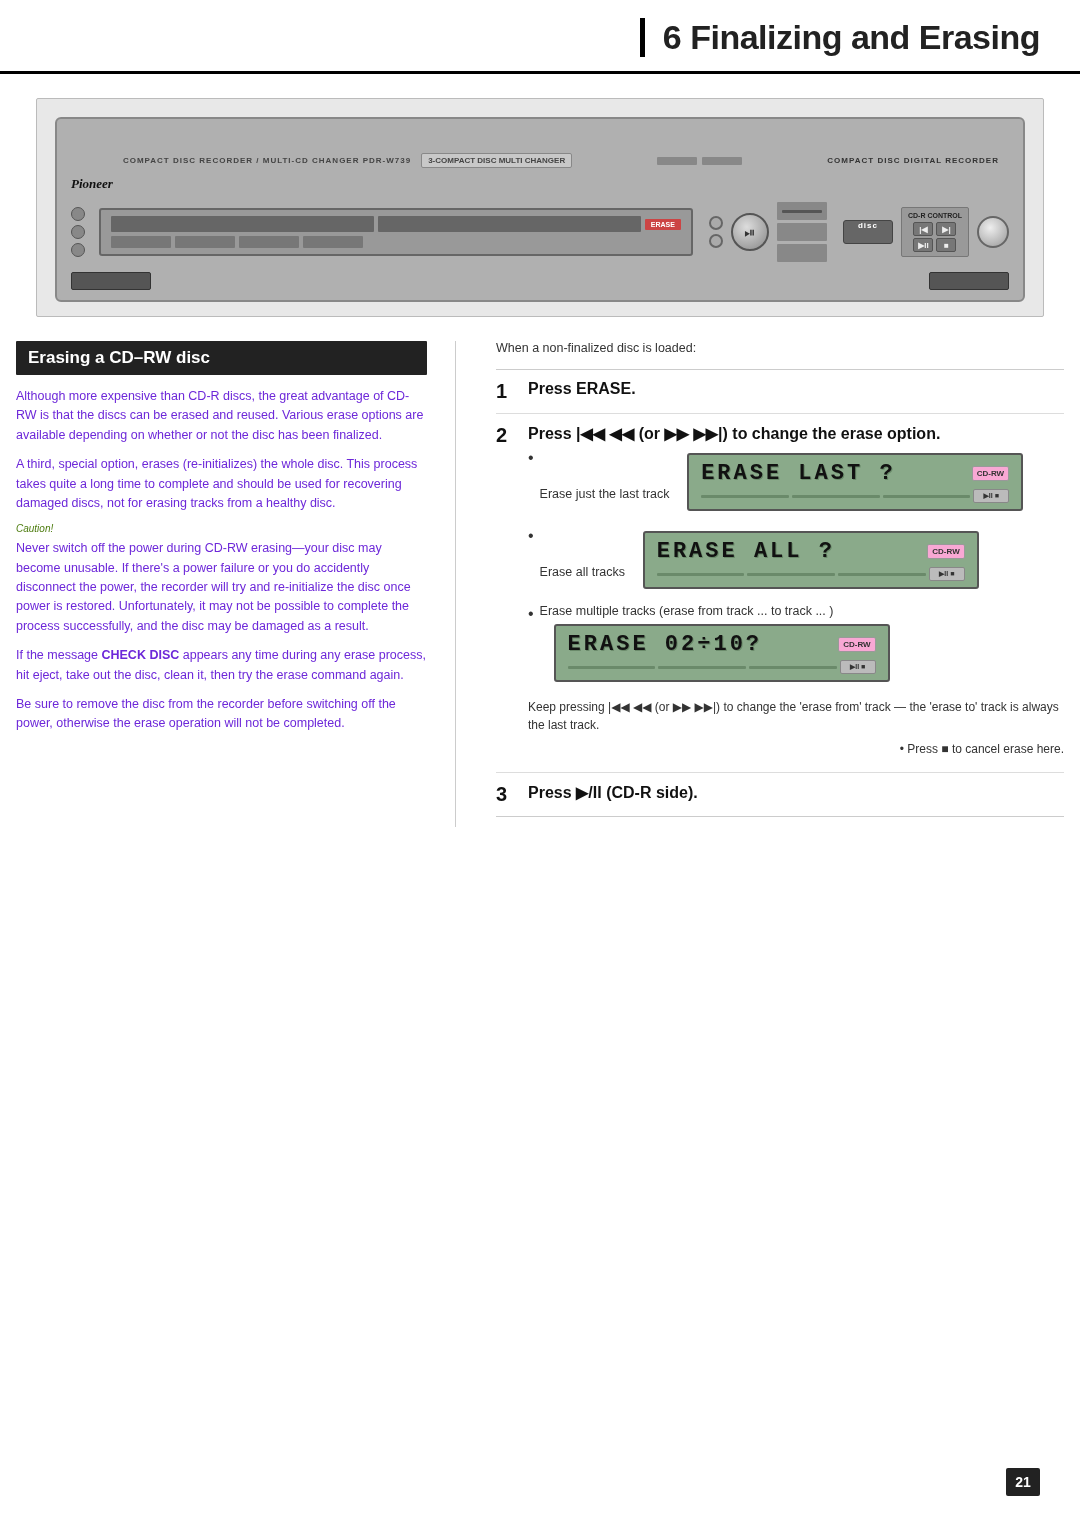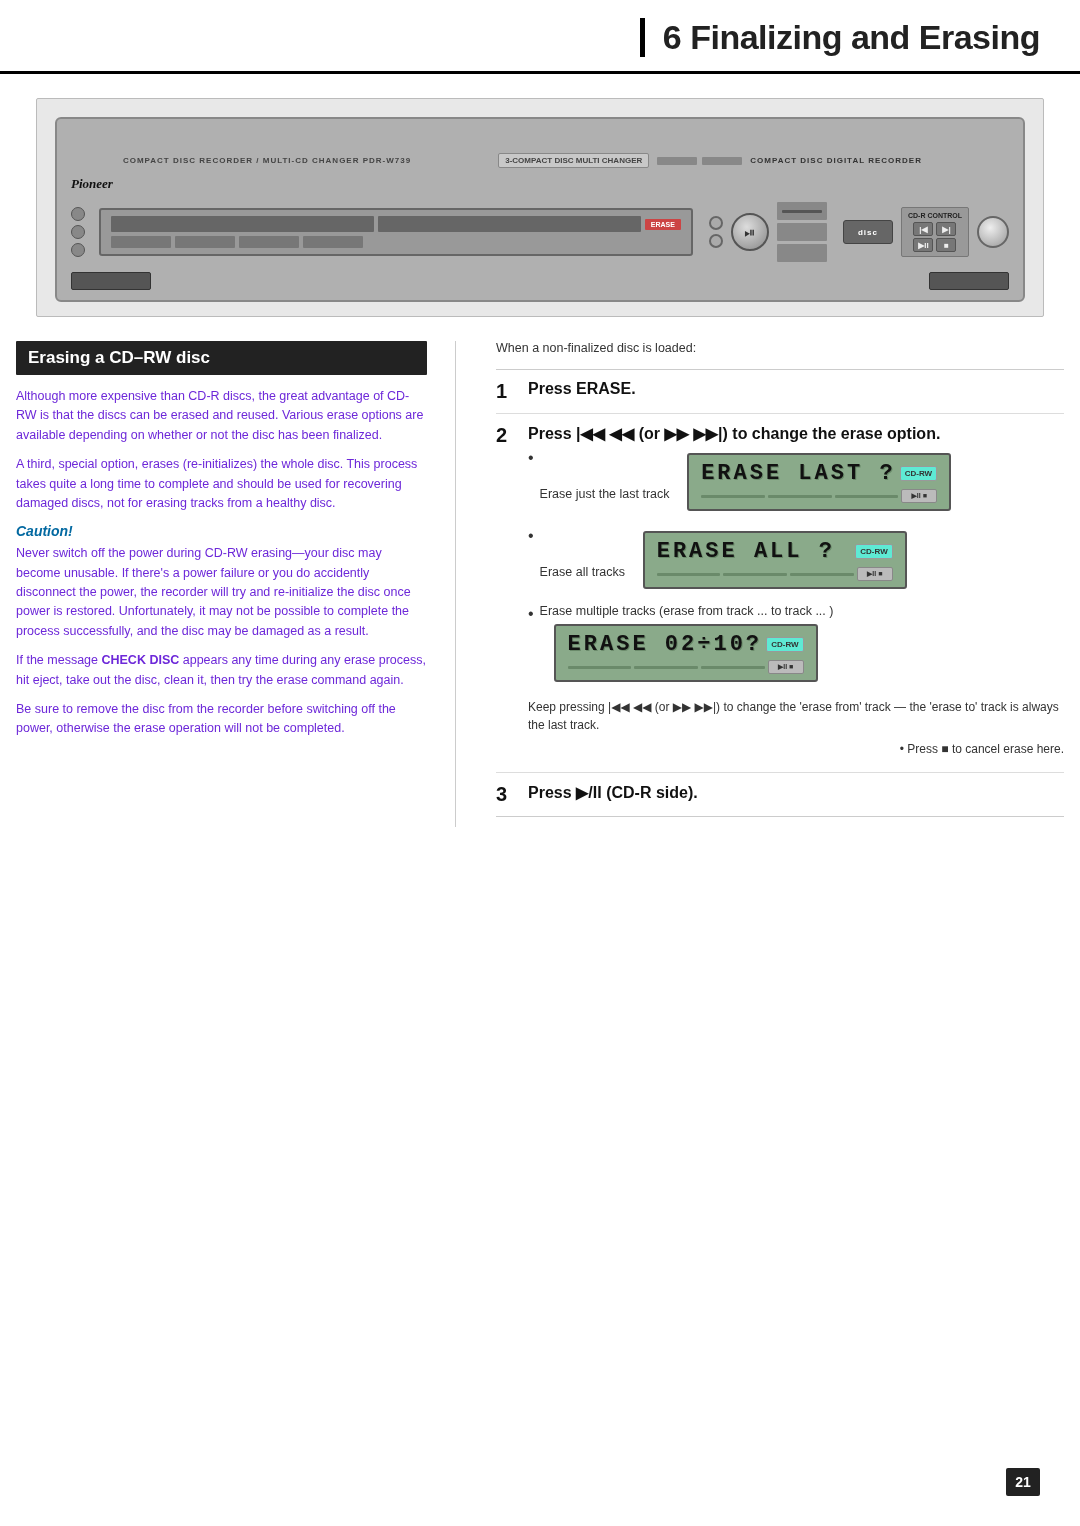--- a/index.html
+++ b/index.html
@@ -106,21 +106,20 @@
       width: 80px;
       height: 18px;
     }
     .device-logo-disc {
       background: #666;
       border: 1px solid #444;
       border-radius: 3px;
       width: 50px;
       height: 24px;
       display: flex;
-      align-items: center;
       justify-content: center;
     }
     .disc-icon-text {
       font-size: 8px;
       color: #fff;
       font-weight: bold;
       letter-spacing: 1px;
     }
     .erase-btn-device {
       background: #c44;
@@ -199,24 +198,24 @@
     }
 
     .body-text {
       font-size: 12.5px;
       line-height: 1.55;
       color: #6d28d9;
       margin-bottom: 10px;
     }
 
     .caution-header {
-      font-size: 14px;
-      font-weight: bold;
+      font-size: 10px;
+      font-weight: normal;
       font-style: italic;
-      color: #0369a1;
+      color: #4d7c0f;
       margin-bottom: 5px;
       margin-top: 8px;
     }
 
     
     .when-loaded-text {
       font-size: 12.5px;
       color: #333;
       margin-bottom: 14px;
     }
@@ -277,37 +276,37 @@
 
     
     .lcd-display {
       background: #8aaa8a;
       border: 2px solid #555;
       border-radius: 3px;
       padding: 6px 12px;
       margin: 6px 0 8px 14px;
       display: inline-block;
       position: relative;
-      width: 264px;
+      width: 336px;
     }
     .lcd-inner {
       display: flex;
       align-items: center;
       justify-content: space-between;
     }
     .lcd-text {
       font-family: 'Courier New', monospace;
       font-size: 22px;
       font-weight: bold;
       color: #111;
       letter-spacing: 3px;
       text-shadow: 1px 1px 0 #6a8a6a;
     }
     .lcd-badge {
-      background: #5eead4;
+      background: #f9a8d4;
       border: 1px solid #999;
       border-radius: 2px;
       font-size: 8px;
       color: #333;
       padding: 2px 4px;
       font-weight: bold;
       margin-left: 4px;
     }
     .lcd-bottom-bar {
       display: flex;
@@ -371,21 +370,21 @@
 <div class="page-header">
   <h1 class="page-title">6 Finalizing and Erasing</h1>
 </div>
 
 <div class="device-image-area">
   <div class="device-box">
 
     <div class="device-top-bar">
       <span class="pioneer-logo">Pioneer</span>
       <span class="device-model">COMPACT DISC RECORDER / MULTI-CD CHANGER PDR-W739</span>
-      <div style="flex:1; display:flex; align-items:center; gap:8px; justify-content: center; padding-right:10px;">
+      <div style="flex:1; display:flex; align-items:center; gap:8px; justify-content: space-between; padding-right:10px;">
         <div class="device-changer-label">3-COMPACT DISC MULTI CHANGER</div>
         <div style="display:flex; gap:5px; align-items:center;">
           <div style="background:#888; width:40px; height:8px; border-radius:1px;"></div>
           <div style="background:#888; width:40px; height:8px; border-radius:1px;"></div>
         </div>
         <div style="font-size:8px; color:#333; font-weight:bold; letter-spacing:1px;">COMPACT DISC DIGITAL RECORDER</div>
       </div>
     </div>
 
     <div class="device-mid-row">

